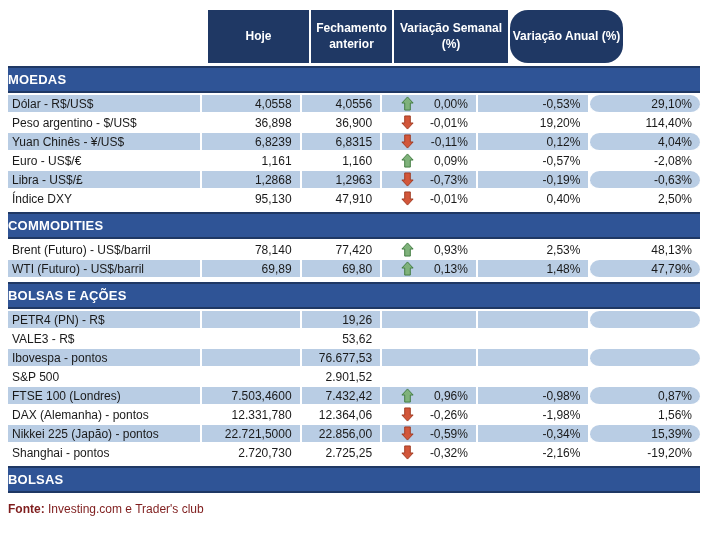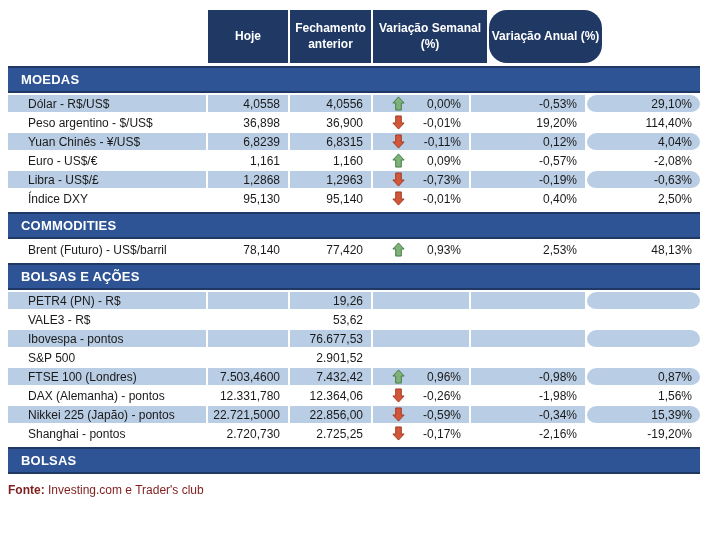--- a/index.html
+++ b/index.html
@@ -3,54 +3,54 @@
 <meta charset="utf-8">
 <style>
   html,body{margin:0;padding:0;background:#ffffff;}
   .canvas{
     width:707px;height:534px;position:relative;background:#ffffff;
     font-family:"Liberation Sans",sans-serif;overflow:hidden;
   }
   .sheet{position:absolute;left:8px;top:10px;width:692px;}
 
   
-  .c0{width:200px;} .c1{width:82px;} .c2{width:83px;} .c3{width:98px;}
+  .c0{width:200px;} .c1{width:103px;} .c2{width:83px;} .c3{width:98px;}
   .c4{width:116px;} .c5{width:113px;border-radius:18px;}
 
   
   .header-row{display:flex;height:53px;}
   .spacer{background:#ffffff;}
   .hcell{
     background:var(--header-bg,#1F3864);color:var(--header-text,#fff);
     font-weight:bold;font-size:12px;line-height:1.3;
     display:flex;align-items:center;justify-content:center;text-align:center;
     box-sizing:border-box;border-right:2px solid #fff;padding:0 2px;
   }
   .hcell:last-child{border-right:none;}
 
   
   .band{
     height:27px;box-sizing:border-box;margin-top:3px;margin-bottom:2px;
     background:var(--band-bg,#2F5496);
     border-top:2px solid var(--header-bg,#1F3864);
     border-bottom:2px solid var(--header-bg,#1F3864);
     color:#fff;font-weight:bold;font-size:13px;
-    display:flex;align-items:center;padding-left:13px;letter-spacing:.2px;
+    display:flex;align-items:center;padding-left:0;letter-spacing:.2px;
   }
 
   
   .row{display:flex;height:19px;font-size:12px;color:var(--body-text,#1a1a1a);}
   .cell{
     display:flex;align-items:center;box-sizing:border-box;
     border-right:2px solid #ffffff;border-bottom:2px solid #ffffff;
     background:transparent;white-space:nowrap;overflow:hidden;
   }
   .cell:last-child{border-right:none;}
   .row.shaded .cell{background:var(--row-bg,#B9CDE4);}
-  .cell.label{padding-left:20px;}
+  .cell.label{padding-left:4px;}
   .cell.num{justify-content:flex-end;padding-right:8px;}
   .cell.vd{justify-content:space-between;padding-left:18px;padding-right:8px;}
   .arrow{width:15px;height:15px;display:inline-flex;align-items:center;}
   .vd .val{margin-left:auto;}
 
   
   .source{margin-top:9px;font-size:12px;color:#7f1d1d;}
   .source b{font-weight:bold;}
 </style>
 </head>
@@ -141,21 +141,21 @@
                 </svg>
               </span>
               <span class="val">-0,73%</span>
             </div>
             <div class="cell num c4">-0,19%</div>
             <div class="cell num c5">-0,63%</div>
           </div>
           <div class="row">
             <div class="cell label c0">Índice DXY</div>
             <div class="cell num c1">95,130</div>
-            <div class="cell num c2">95,140</div>
+            <div class="cell num c2">47,910</div>
             <div class="cell vd c3">
               <span class="arrow">
                 <svg width="15" height="15" viewBox="0 0 16 16">
                   <path d="M8 15 L2 8.5 H5 V1 H11 V8.5 H14 Z" fill="#D2563A" stroke="#9E3A21" stroke-width="1" stroke-linejoin="round"></path>
                 </svg>
               </span>
               <span class="val">-0,01%</span>
             </div>
             <div class="cell num c4">0,40%</div>
             <div class="cell num c5">2,50%</div>
@@ -174,20 +174,35 @@
               <span class="arrow">
                 <svg width="15" height="15" viewBox="0 0 16 16">
                   <path d="M8 1 L14 7.5 H11 V15 H5 V7.5 H2 Z" fill="#7FB27B" stroke="#3F7A3F" stroke-width="1" stroke-linejoin="round"></path>
                 </svg>
               </span>
               <span class="val">0,93%</span>
             </div>
             <div class="cell num c4">2,53%</div>
             <div class="cell num c5">48,13%</div>
           </div>
+          <div class="row shaded">
+            <div class="cell label c0">WTI (Futuro) - US$/barril</div>
+            <div class="cell num c1">69,89</div>
+            <div class="cell num c2">69,80</div>
+            <div class="cell vd c3">
+              <span class="arrow">
+                <svg width="15" height="15" viewBox="0 0 16 16">
+                  <path d="M8 1 L14 7.5 H11 V15 H5 V7.5 H2 Z" fill="#7FB27B" stroke="#3F7A3F" stroke-width="1" stroke-linejoin="round"></path>
+                </svg>
+              </span>
+              <span class="val">0,13%</span>
+            </div>
+            <div class="cell num c4">1,48%</div>
+            <div class="cell num c5">47,79%</div>
+          </div>
         </div>
     </section>
 
     <section>
       <div class="band">BOLSAS E AÇÕES</div>
       <div class="rows">
           <div class="row shaded">
             <div class="cell label c0">PETR4 (PN) - R$</div>
             <div class="cell num c1"></div>
             <div class="cell num c2">19,26</div>
@@ -275,21 +290,21 @@
           <div class="row">
             <div class="cell label c0">Shanghai - pontos</div>
             <div class="cell num c1">2.720,730</div>
             <div class="cell num c2">2.725,25</div>
             <div class="cell vd c3">
               <span class="arrow">
                 <svg width="15" height="15" viewBox="0 0 16 16">
                   <path d="M8 15 L2 8.5 H5 V1 H11 V8.5 H14 Z" fill="#D2563A" stroke="#9E3A21" stroke-width="1" stroke-linejoin="round"></path>
                 </svg>
               </span>
-              <span class="val">-0,17%</span>
+              <span class="val">-0,32%</span>
             </div>
             <div class="cell num c4">-2,16%</div>
             <div class="cell num c5">-19,20%</div>
           </div>
         </div>
     </section>
 
     <section>
       <div class="band">BOLSAS</div>
       <div class="rows"></div>

